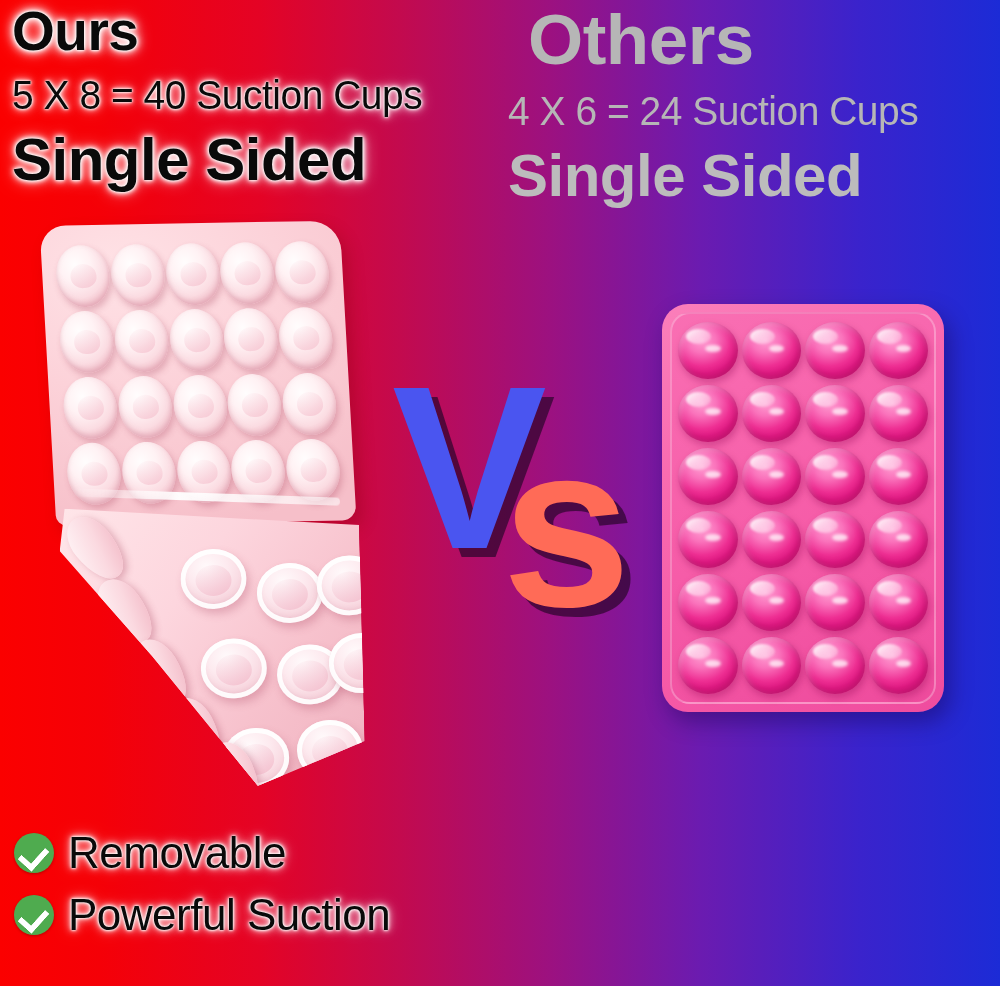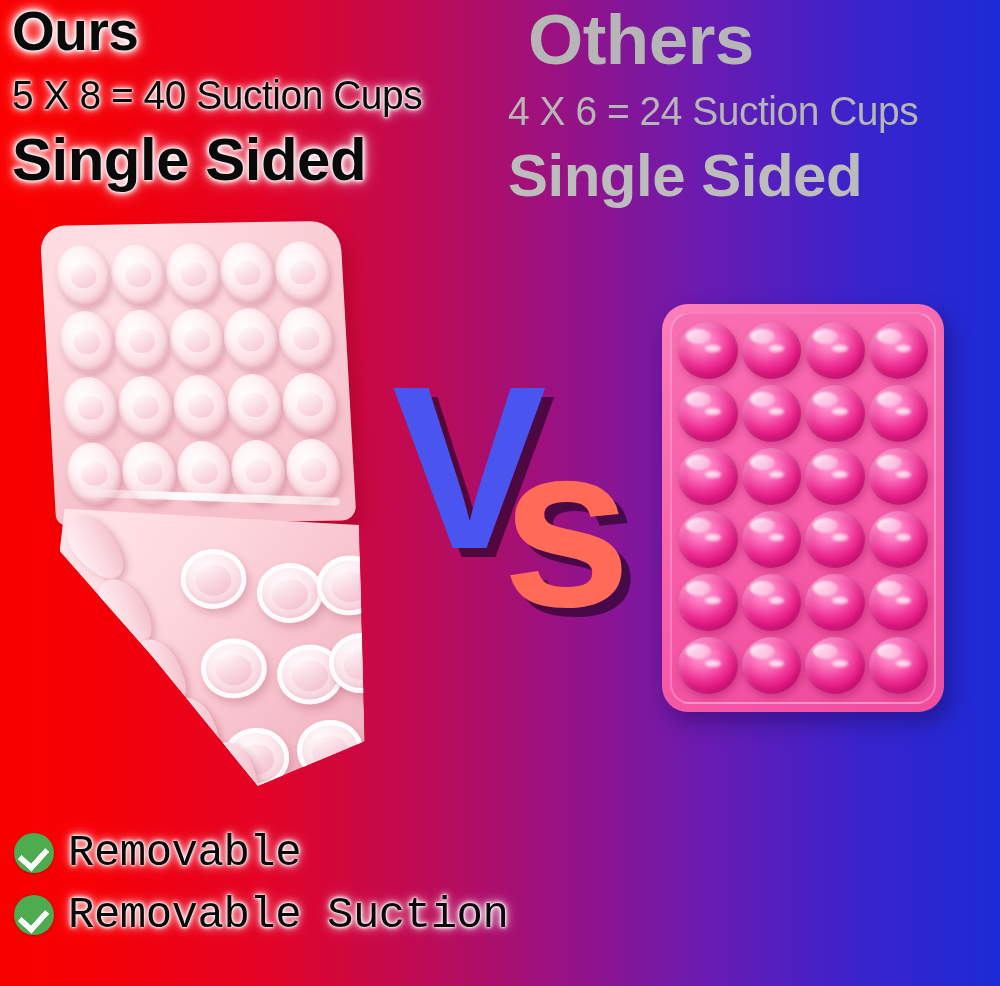--- a/index.html
+++ b/index.html
@@ -310,21 +310,20 @@
     font-weight: 400;
     white-space: nowrap;
     line-height: 1;
     letter-spacing: -0.5px;
   }
   #features-left .feature-label {
     color: #0a0a0a;
     text-shadow:
       0 0 2px #fff, 0 0 3px #fff, 0 0 5px #fff,
       0 0 9px rgba(255,255,255,.92), 0 0 15px rgba(255,255,255,.55);
-    font-family: Liberation Mono, monospace;
   }
   #features-right .feature-label { color: #b6b6b6; }
 </style>
 </head>
 <body>
 
 <div id="stage">
 
   <div class="col-text col-left-text ours">
     <p class="headline">Ours</p>
@@ -416,18 +415,18 @@
       </div>
   </div>
 
   <div class="features" id="features-left">
     <div class="feature-row">
       <span class="badge badge-check"></span>
       <span class="feature-label">Removable</span>
     </div>
     <div class="feature-row">
       <span class="badge badge-check"></span>
-      <span class="feature-label">Removable Suction</span>
+      <span class="feature-label">Powerful Suction</span>
     </div>
   </div>
 
 
 </div>
 
 </body></html>

